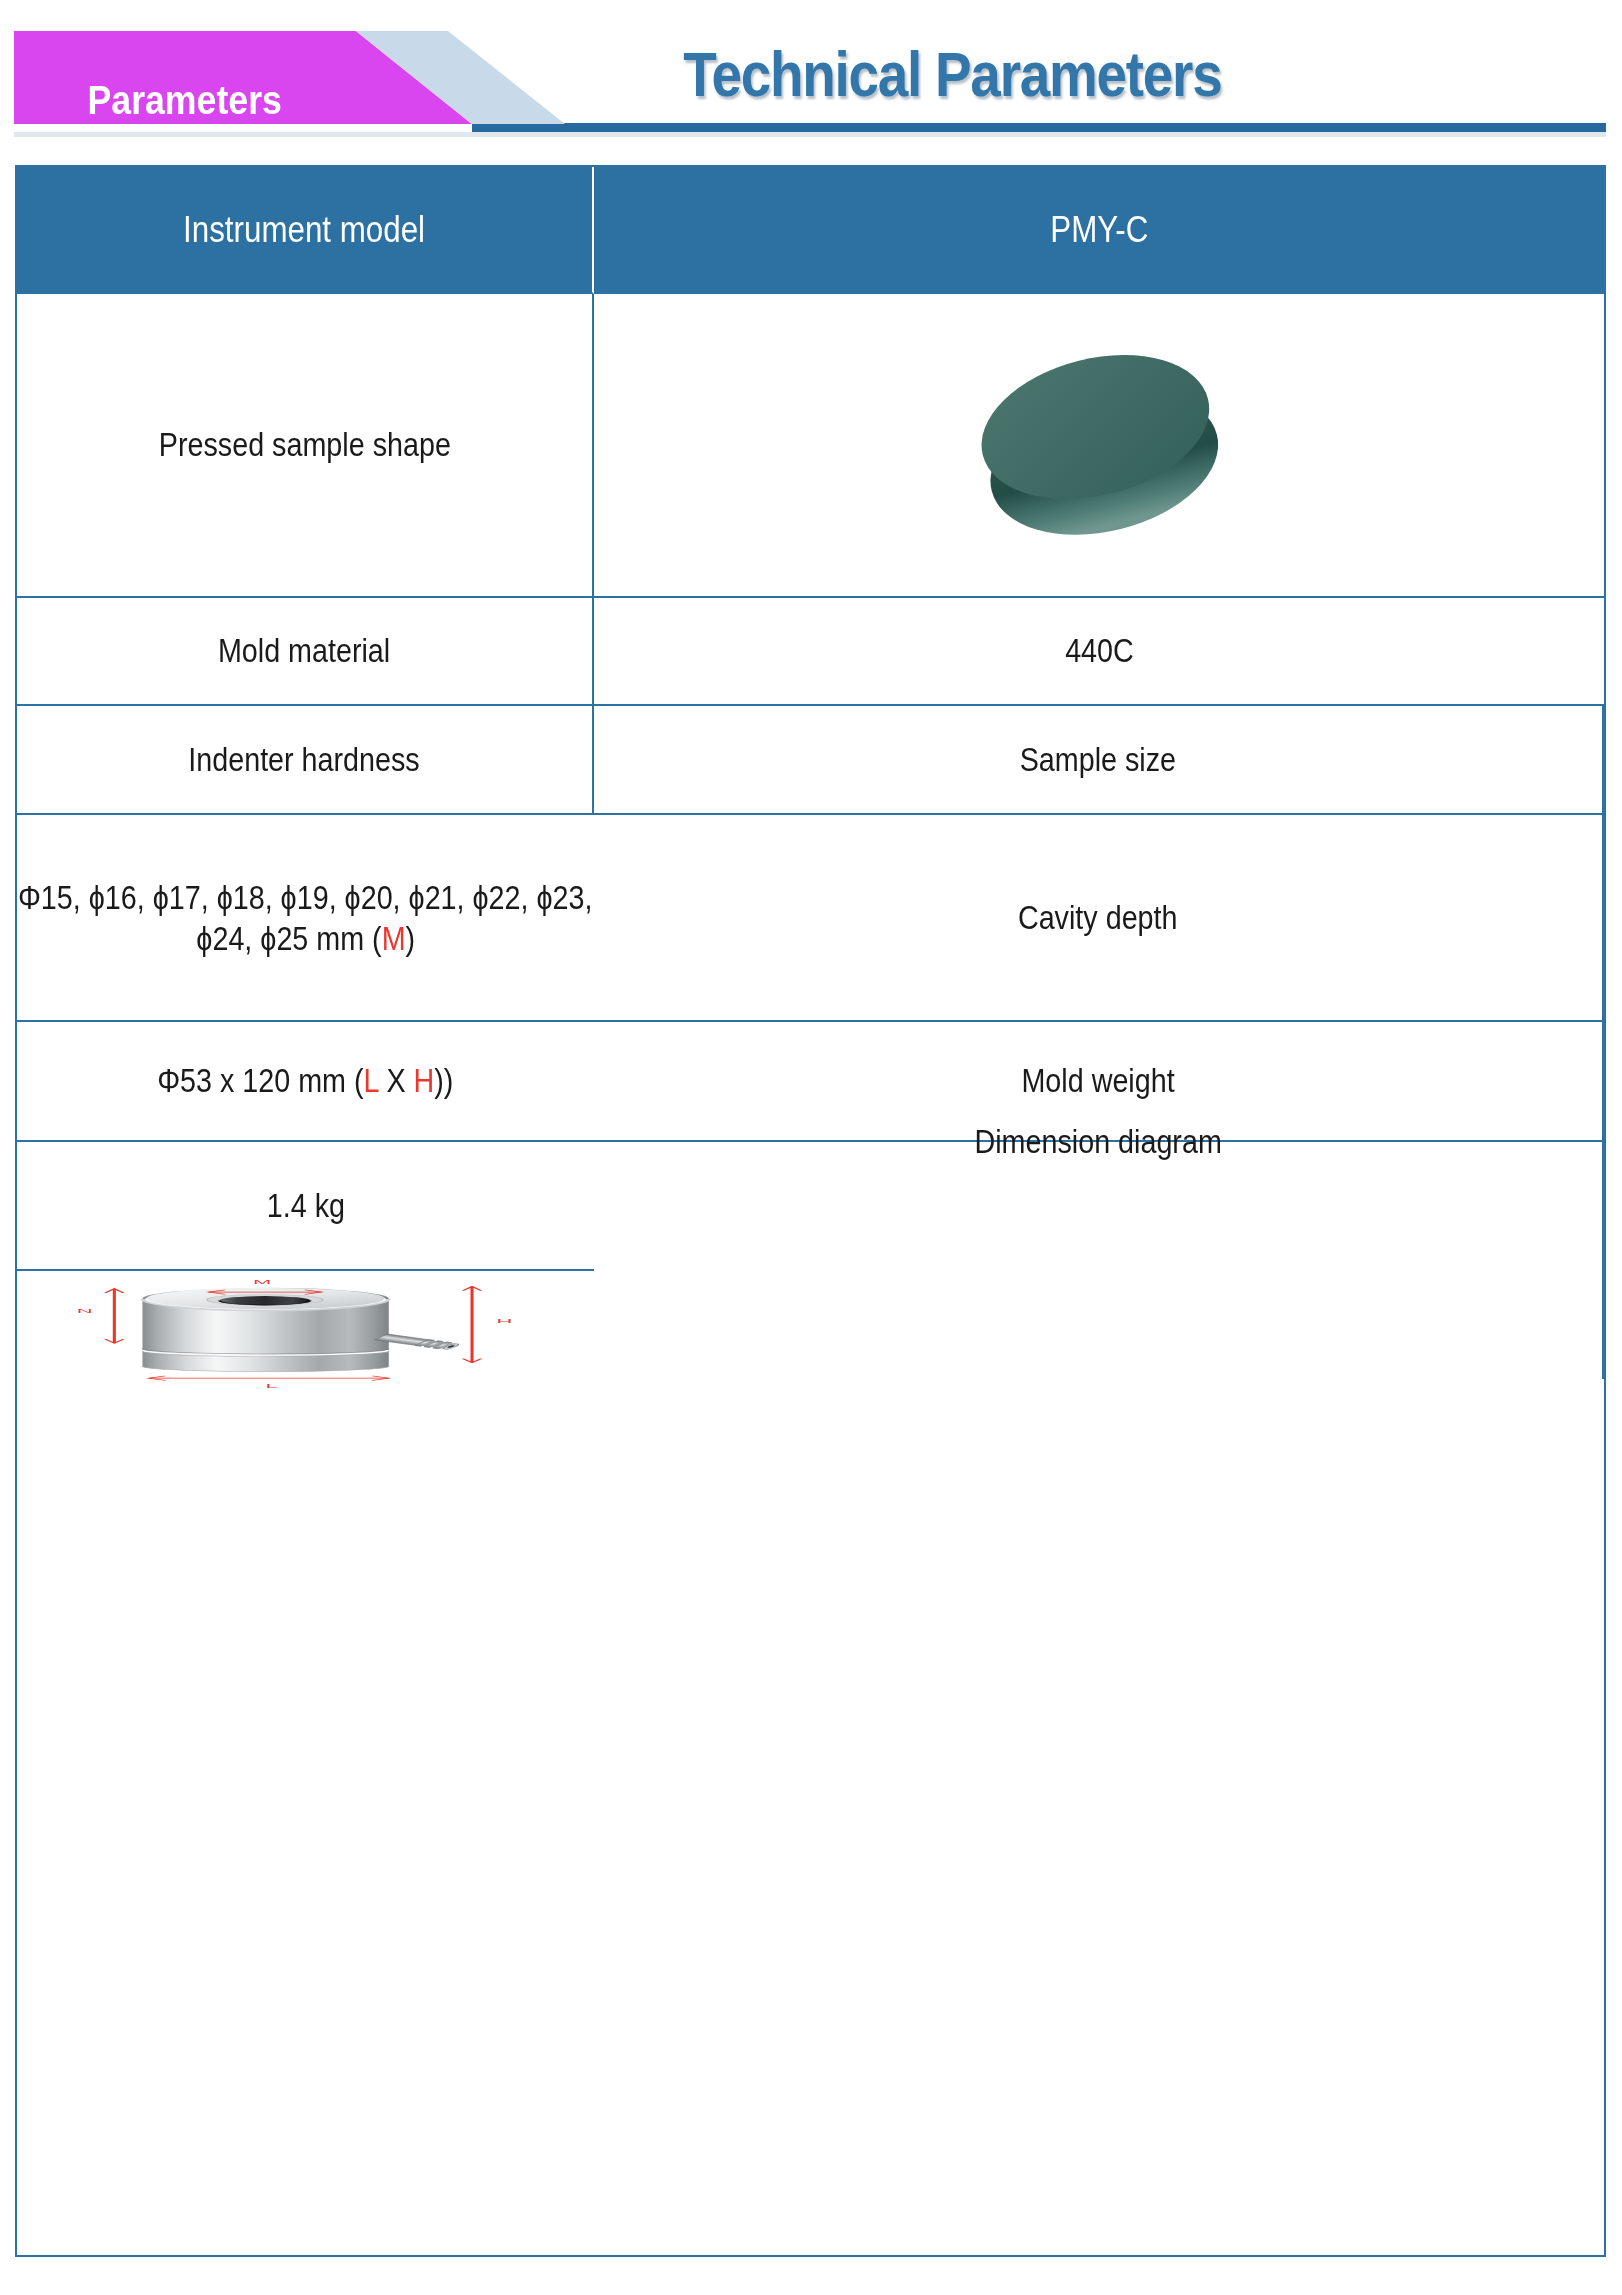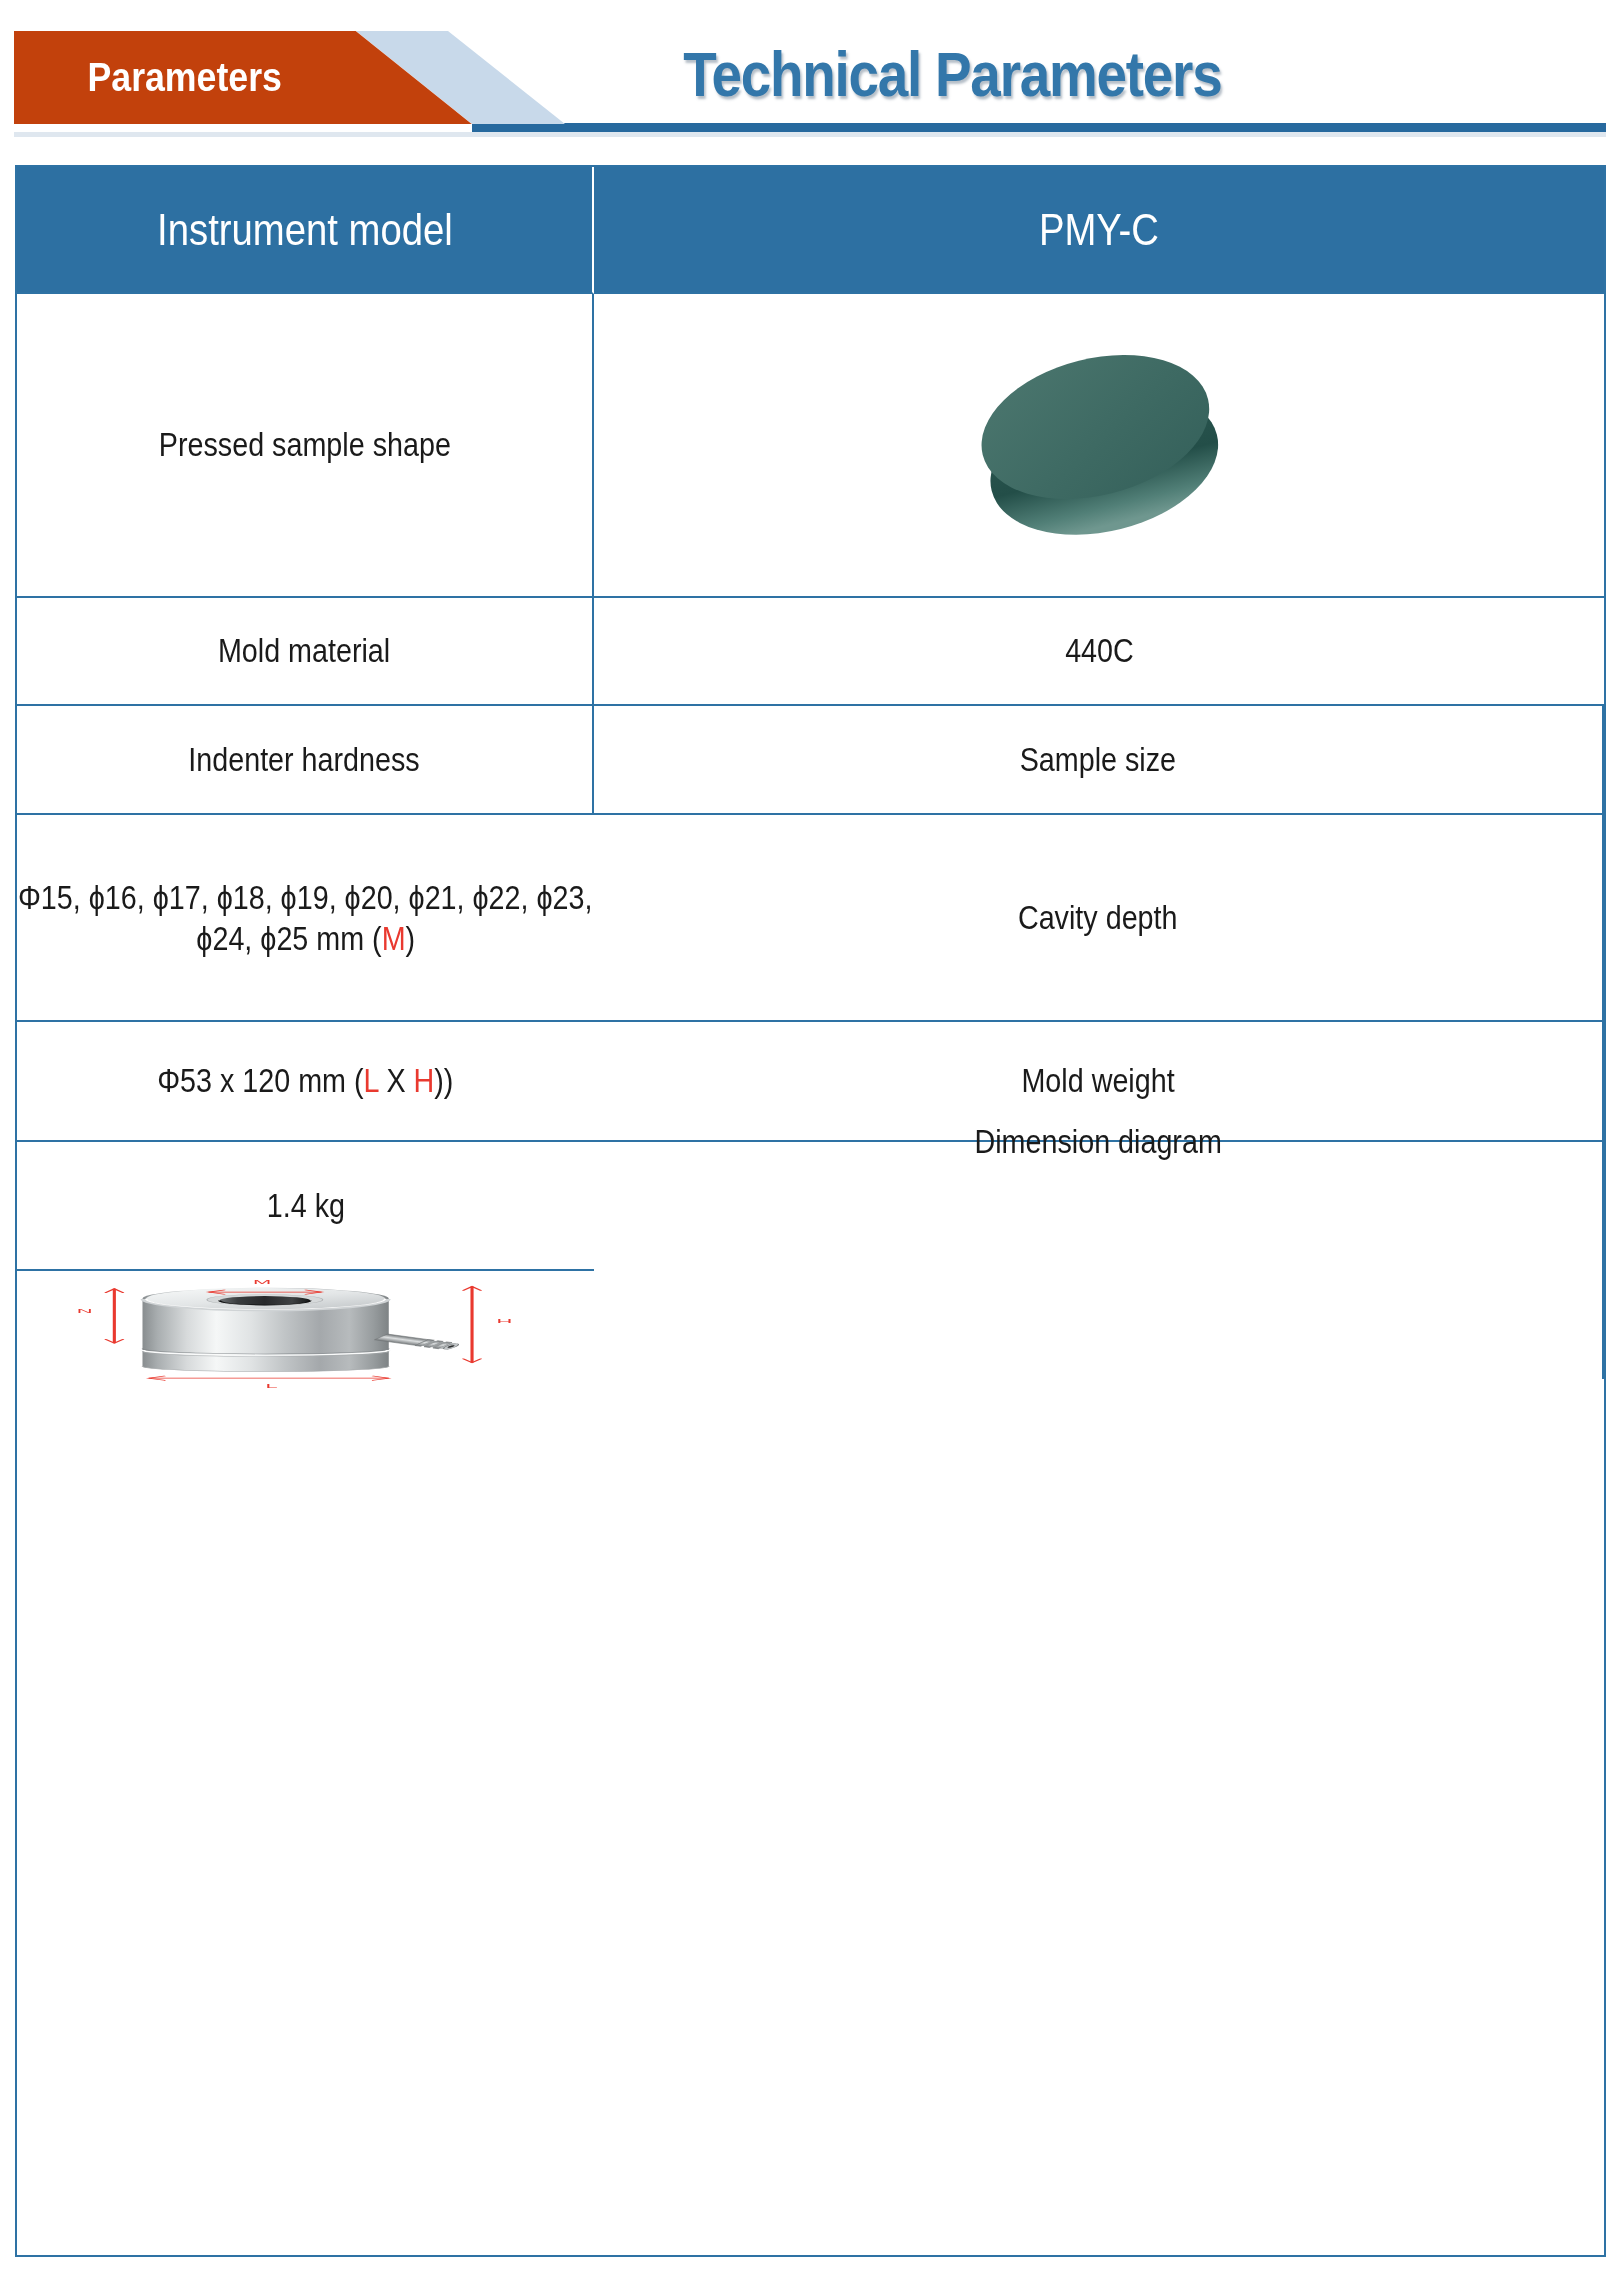--- a/index.html
+++ b/index.html
@@ -3,39 +3,39 @@
 <meta charset="utf-8">
 <style>
   html,body{margin:0;padding:0;background:#fff;}
   .page{position:relative;width:1623px;height:2295px;background:#ffffff;overflow:hidden;
         font-family:"Liberation Sans","DejaVu Sans",sans-serif;color:#1a1a1a;}
   .cond{display:inline-block;transform:scaleX(.87);transform-origin:center;white-space:nowrap;}
 
   
   .ribbon-bar{position:absolute;left:472px;top:123px;width:1134px;height:9px;background:#27699E;}
   .ribbon-underline{position:absolute;left:13.7px;top:132px;width:1592px;height:4.8px;background:#DFE7EF;}
-  .ribbon-tab{position:absolute;left:13.7px;top:31px;width:458px;height:93px;background:#c2410c;
+  .ribbon-tab{position:absolute;left:13.7px;top:31px;width:458px;height:93px;background:#d946ef;
               clip-path:polygon(0 0,342px 0,458px 93px,0 93px);
-              display:flex;align-items:center;text-decoration:underline;}
+              display:flex;align-items:flex-end;text-decoration:underline;}
   .ribbon-tab-label{width:342px;text-align:center;color:#ffffff;font-size:41px;font-weight:700;letter-spacing:0px;}
   .ribbon-slash{position:absolute;left:356px;top:31px;width:209px;height:93px;background:#C8D9EA;
               clip-path:polygon(0 0,92px 0,209px 93px,116px 93px);}
   .page-title{position:absolute;left:643px;top:38px;width:855px;text-align:left;
               font-size:63px;font-weight:700;color:#3377AA;letter-spacing:-1.4px;
               text-shadow:2.1px 2.7px 2.7px rgba(90,110,130,.45);}
 
   
   .tbl{position:absolute;left:15px;top:165px;width:1591px;height:2092px;box-sizing:border-box;
        border:2.1px solid #2E72A4;display:grid;grid-template-columns:577px 1fr;
        grid-template-rows:127px 304px 108px 109px 207px 120px 129px 121px 1fr;}
   .cell{box-sizing:border-box;border-right:2.1px solid #2E72A4;border-bottom:2.1px solid #2E72A4;
         display:flex;align-items:center;justify-content:center;font-size:33px;}
   .cell.last-col{border-right:none;}
   .cell.last-row{border-bottom:none;}
-  .cell.hdr{background:#2D70A2;color:#ffffff;font-size:44px;}
+  .cell.hdr{background:#2D70A2;color:#ffffff;font-size:36px;}
   .cell.hdr.param{border-right:2.1px solid #ffffff;}
   .red{color:#E9392F;}
   .two-line{flex-direction:column;line-height:41px;}
   .diagram-label-cell{padding-bottom:237px;}
   .diagram-cell{position:relative;padding:0;}
   .diagram-cell svg{position:absolute;left:0;top:0;width:100%;height:100%;}
   .disc-wrap{width:246px;height:198px;}
 </style>
 </head>
 <body>

